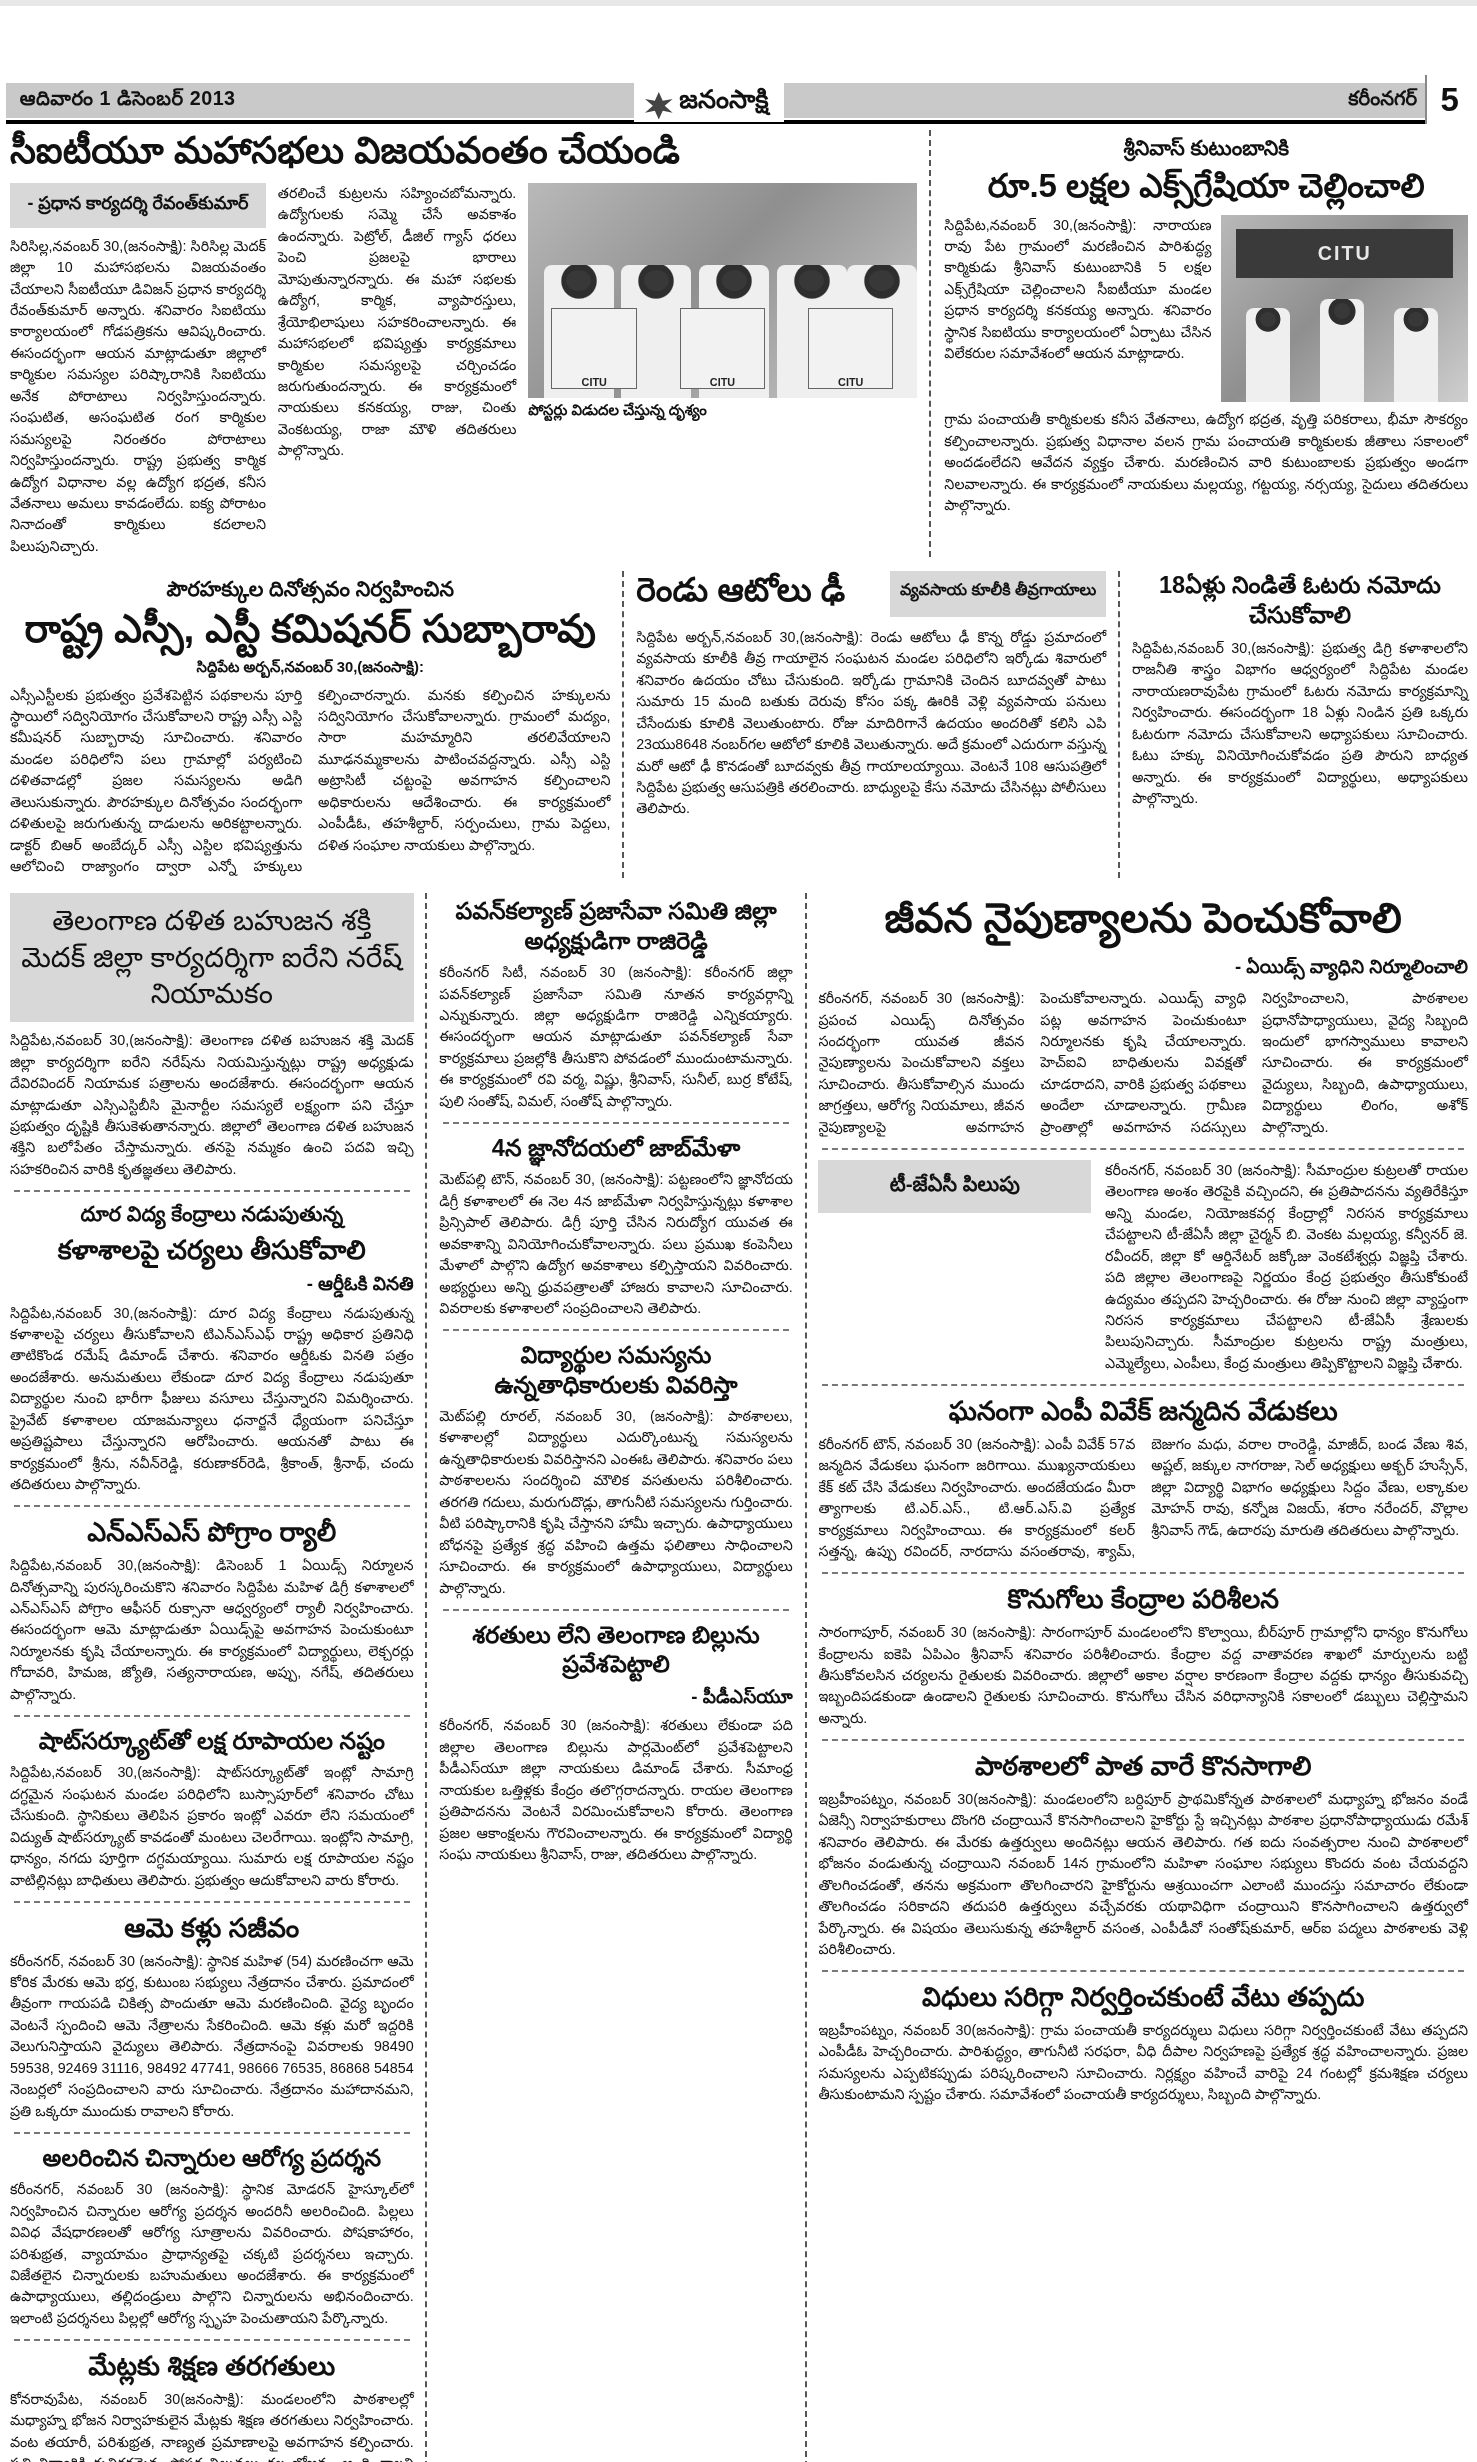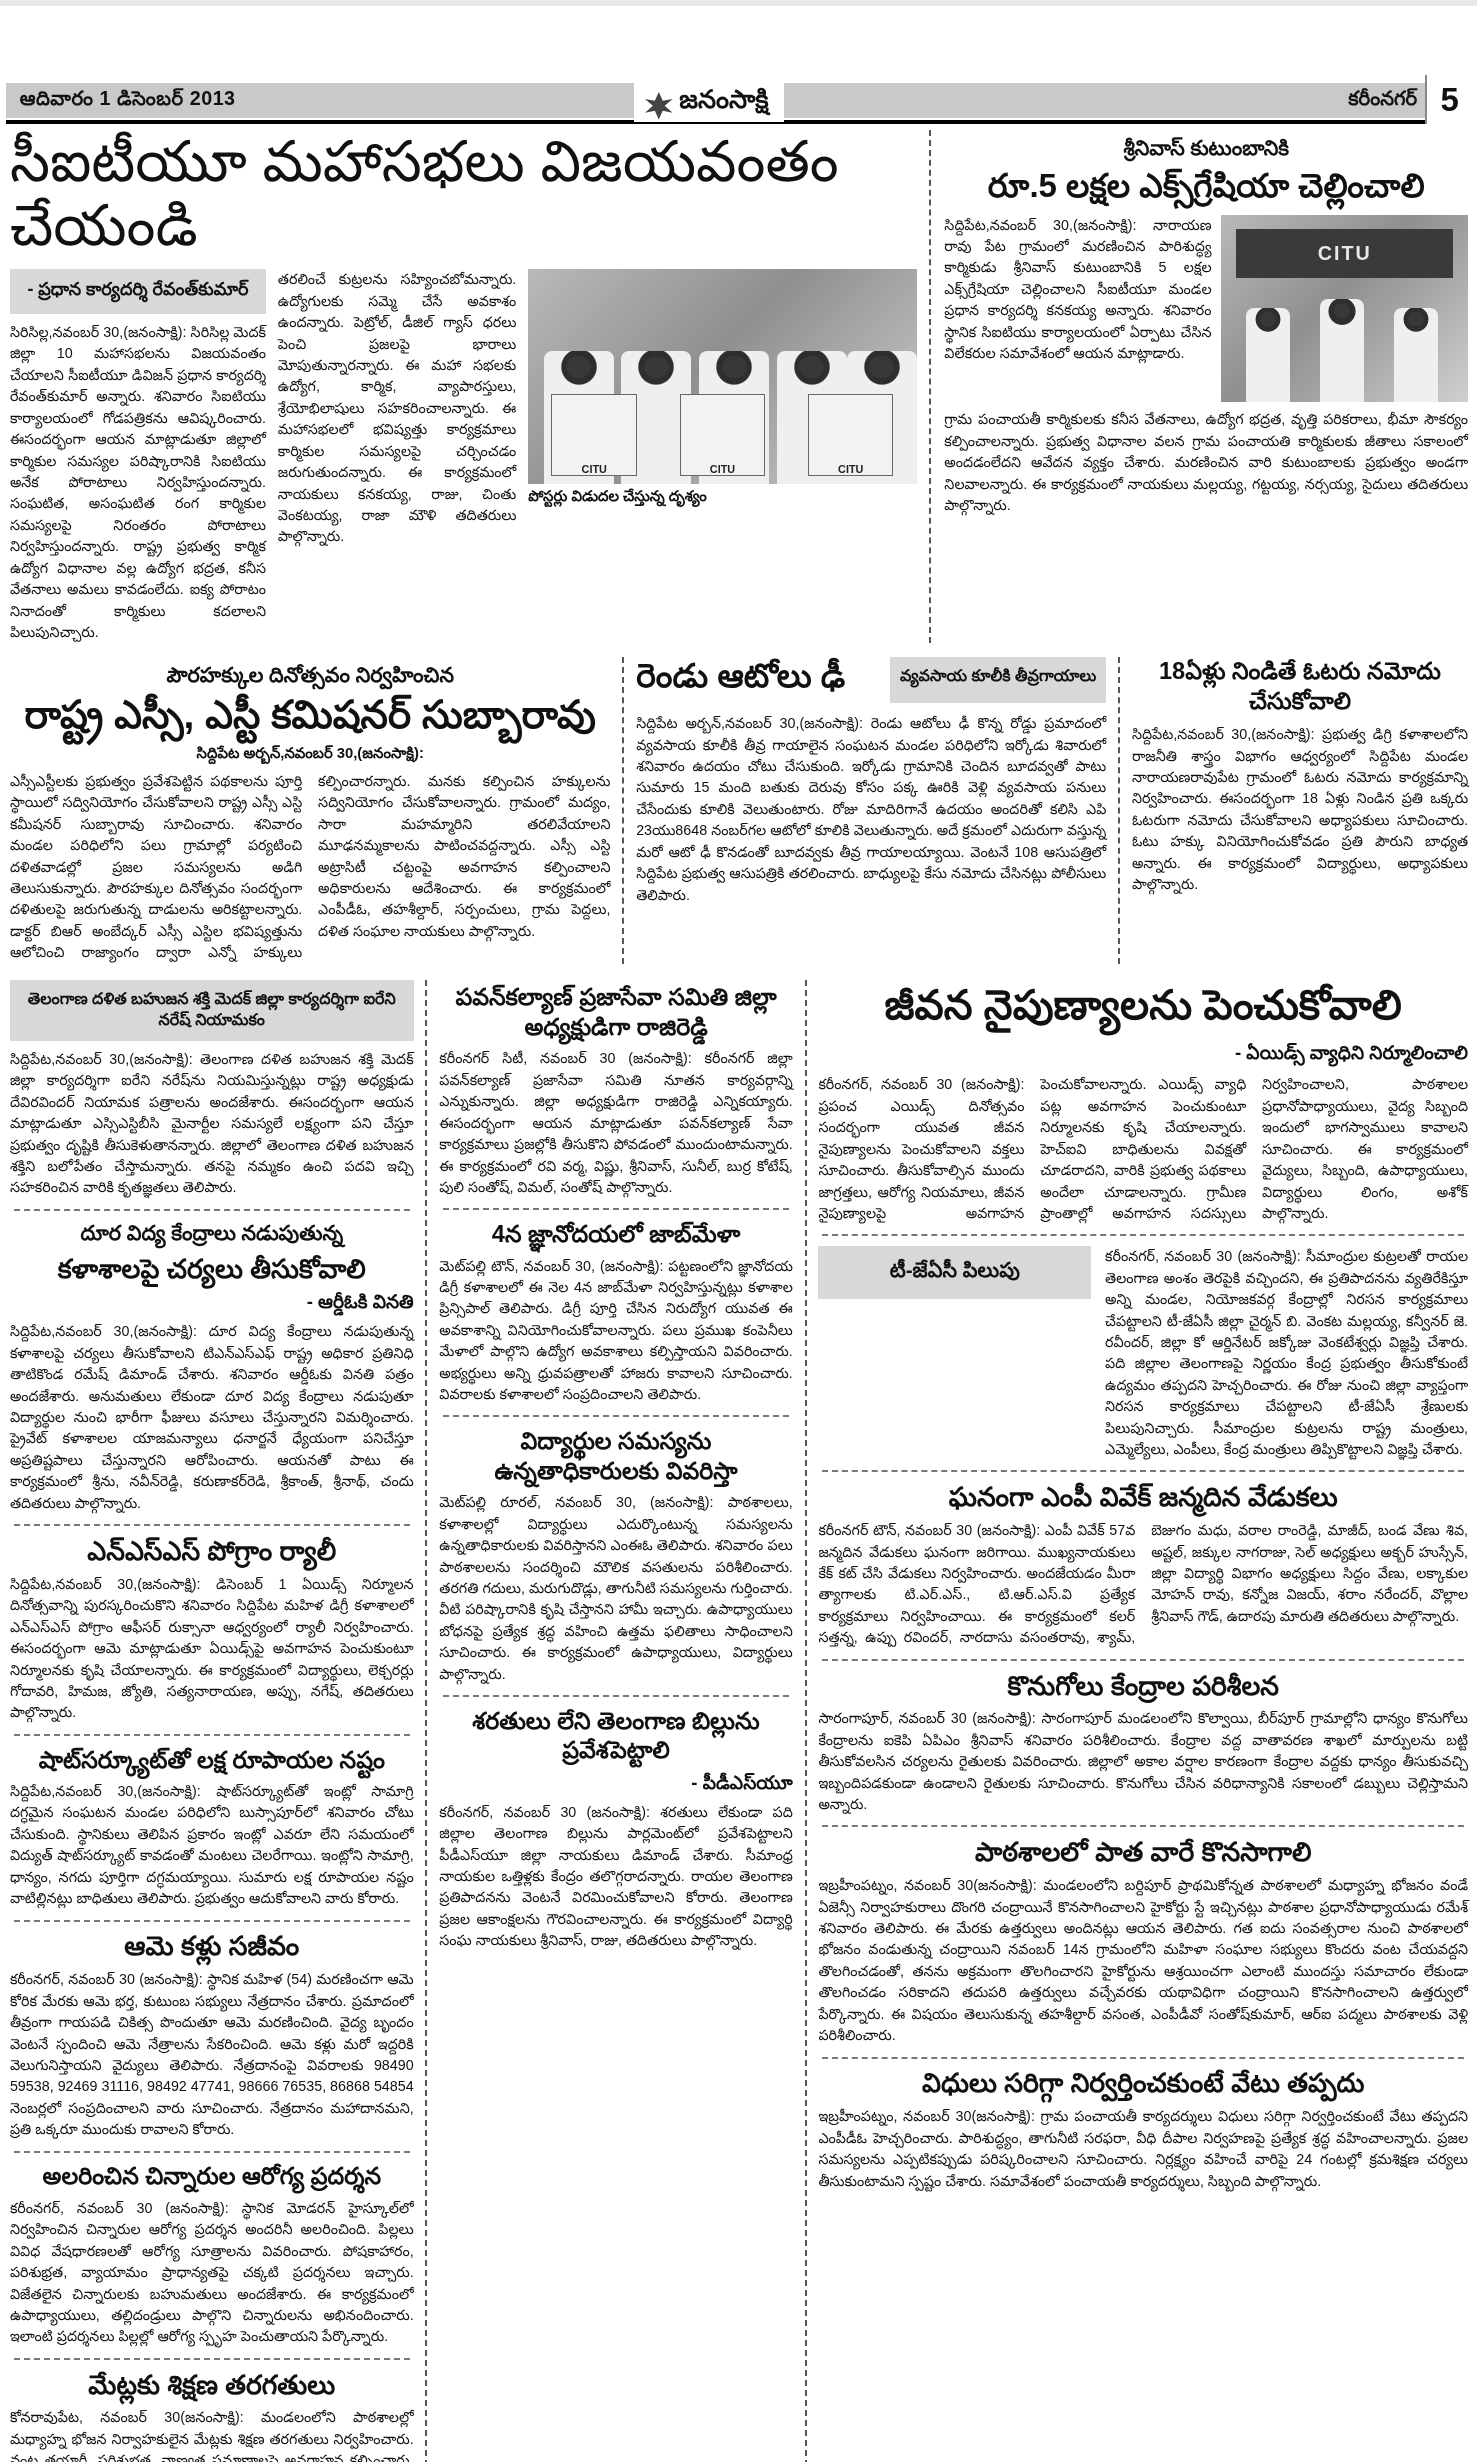--- a/index.html
+++ b/index.html
@@ -34,21 +34,21 @@
     color:#e8e8e8; display:flex; align-items:center; justify-content:center; font-weight:bold; font-size:19.7px; letter-spacing:2px; }
   .person { position:absolute; bottom:0; width:18%; height:62%; background:radial-gradient(circle at 50% 12%, #2e2e2e 0 14%, transparent 15%), linear-gradient(#efefef 0 100%); border-radius:7.9px 7.9px 0 0; }
   .person::before { content:""; position:absolute; top:4%; left:32%; width:36%; height:16%; background:#383838; border-radius:50%; }
   .poster { position:absolute; bottom:4%; width:22%; height:38%; background:#f2f2f2; border:1px solid #666;
     display:flex; align-items:flex-end; justify-content:center; font-size:10.8px; font-weight:bold; color:#222; }
   .photo-caption { font-weight:bold; font-size:14.8px; margin-top:3.9px; }
 
   
   .top-row { display:flex; margin:5.9px 9.9px 0; }
   .story-citu { width:63%; padding-right:11.8px; }
-  .citu-headline { font-size:57px; font-weight:normal; line-height:1.12; }
+  .citu-headline { font-size:37px; font-weight:bold; line-height:1.12; }
   .citu-content { display:flex; gap:11.8px; margin-top:11.8px; }
   .citu-colA { width:29%; }
   .citu-byline { font-weight:bold; font-size:17.7px; text-align:center; padding:9.9px 5.9px; margin-bottom:7.9px; }
   .citu-colB { width:27%; }
   .citu-photo-wrap { width:44%; }
   .citu-photo { height:215px; }
   .story-ex { width:37%; padding-left:13.8px; }
   .ex-headline { font-size:33px; font-weight:bold; text-align:center; line-height:1.15; margin-top:2px; }
   .ex-flex { display:flex; gap:9.9px; margin-top:9.9px; }
   .ex-body1 { width:52%; }
@@ -64,21 +64,21 @@
   .autos-headline { font-size:33px; font-weight:bold; flex:1; align-self:center; }
   .autos-box { width:46%; font-size:16px; font-weight:bold; text-align:center; padding:9.9px 7.9px; }
   .story-voter { width:24%; padding-left:11.8px; }
   .voter-headline { font-size:23.6px; font-weight:bold; text-align:center; line-height:1.25; }
 
   
   .bottom-row { display:flex; margin:15.8px 9.9px 0; }
   .bcol-left { width:28.5%; padding-right:11.8px; }
   .bcol-mid { width:26%; padding:0 11.8px; }
   .bcol-right { width:45.5%; padding-left:11.8px; }
-  .hl-box { font-size:16px; font-weight:bold; text-align:center; line-height:1.3; padding:9.9px 7.9px; margin-bottom:7.9px; }
+  .hl-box { font-size:28px; font-weight:normal; text-align:center; line-height:1.3; padding:9.9px 7.9px; margin-bottom:7.9px; }
   .hl-md { font-size:26.6px; font-weight:bold; text-align:center; line-height:1.2; margin:3.9px 0 5.9px; }
   .hl-sm { font-size:23.6px; font-weight:bold; text-align:center; line-height:1.25; margin:3.9px 0 5.9px; }
   .jeevana-hl { font-size:41px; font-weight:bold; text-align:center; margin:2px 0 3.9px; }
   .jeevana-body { column-count:3; column-gap:15.8px; margin-top:5.9px; }
   .rayala-hl { font-size:33px; font-weight:bold; text-align:center; line-height:1.2; margin:5.9px 0; }
   .rayala-box { width:42%; font-size:20.7px; font-weight:bold; text-align:center; padding:11.8px 5.9px; }
   .rayala-flex { display:flex; gap:13.8px; align-items:flex-start; }
   .two-col { column-count:2; column-gap:15.8px; }
 </style>
 </head>

